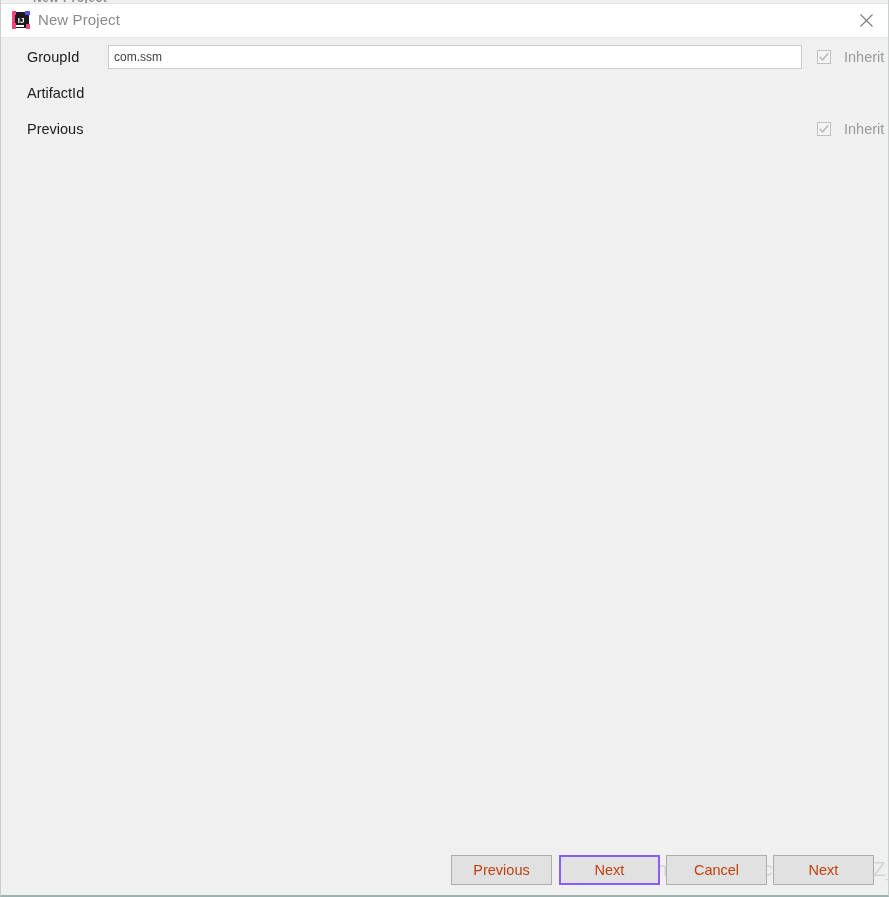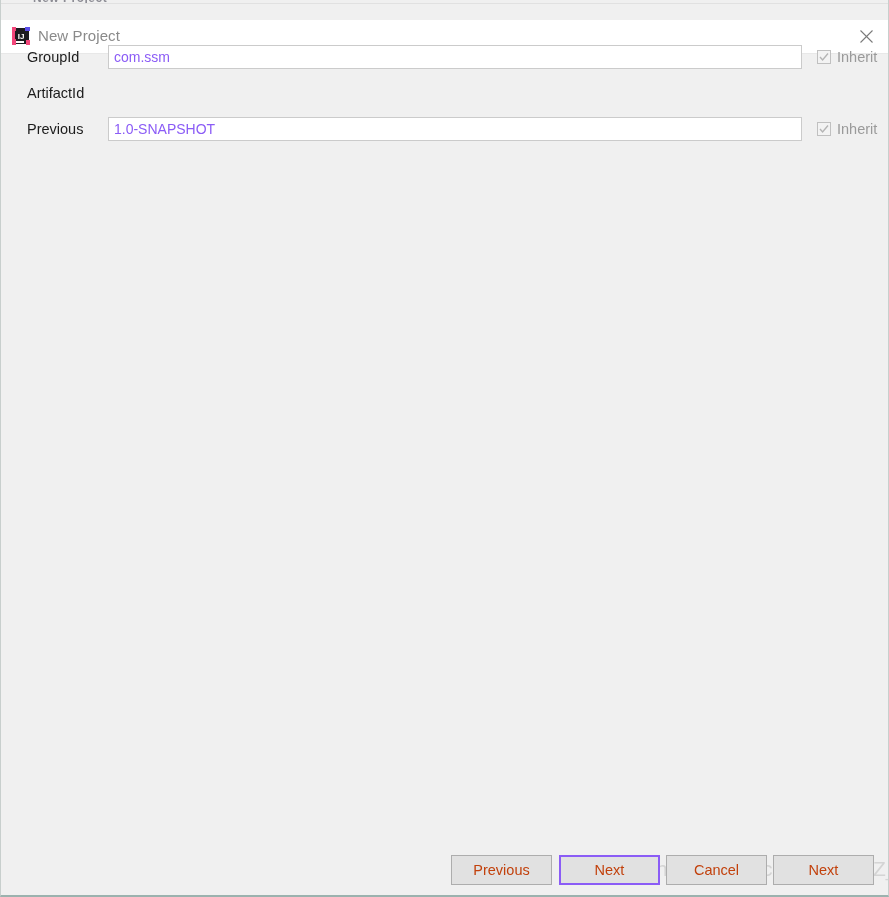--- a/index.html
+++ b/index.html
@@ -49,21 +49,21 @@
   .top-bleed-line {
     position: absolute;
     left: 0; top: 3px;
     width: 889px; height: 1px;
     background: #d6d6d6;
   }
 
   
   .titlebar {
     position: absolute;
-    top: 20px; left: 0;
+    top: 4px; left: 0;
     width: 889px;
     height: 34px;
     background: #ffffff;
     border-bottom: 1px solid #e8e8e8;
     box-sizing: border-box;
   }
   .app-icon {
     position: absolute;
     left: 10px;
     top: 6px;
@@ -118,33 +118,33 @@
   .field-input {
     position: absolute;
     left: 96px;
     top: 6px;
     width: 694px;
     height: 24px;
     box-sizing: border-box;
     background: #ffffff;
     border: 1px solid #cbcbcb;
     font-family: "Liberation Sans", sans-serif;
-    font-size: 14px;
-    color: #8b5cf6;
+    font-size: 12px;
+    color: #404040;
     padding: 0 5px;
     outline: none;
   }
   .inherit-box {
     position: absolute;
     left: 805px;
     top: 6px;
     height: 24px;
     display: flex;
     align-items: center;
-    gap: 6px;
+    gap: 13px;
   }
   .checkbox {
     position: relative;
     width: 14px;
     height: 14px;
     box-sizing: border-box;
     background: #f3f3f3;
     border: 1px solid #c0c0c0;
     flex: 0 0 auto;
   }
@@ -257,21 +257,20 @@
         <span class="inherit-label">Inherit</span>
       </div>
     </div>
 
     <div class="form-row">
       <span class="field-label">ArtifactId</span>
     </div>
 
     <div class="form-row">
       <span class="field-label">Previous</span>
-      <input class="field-input" type="text" value="1.0-SNAPSHOT" style="">
       <div class="inherit-box">
         <span class="checkbox">
           <svg width="10" height="10" viewBox="0 0 10 10">
             <polyline points="1,5 3.6,8 9,1.5" fill="none" stroke="#b4b4b4" stroke-width="1.4"></polyline>
           </svg>
         </span>
         <span class="inherit-label">Inherit</span>
       </div>
     </div>
 

